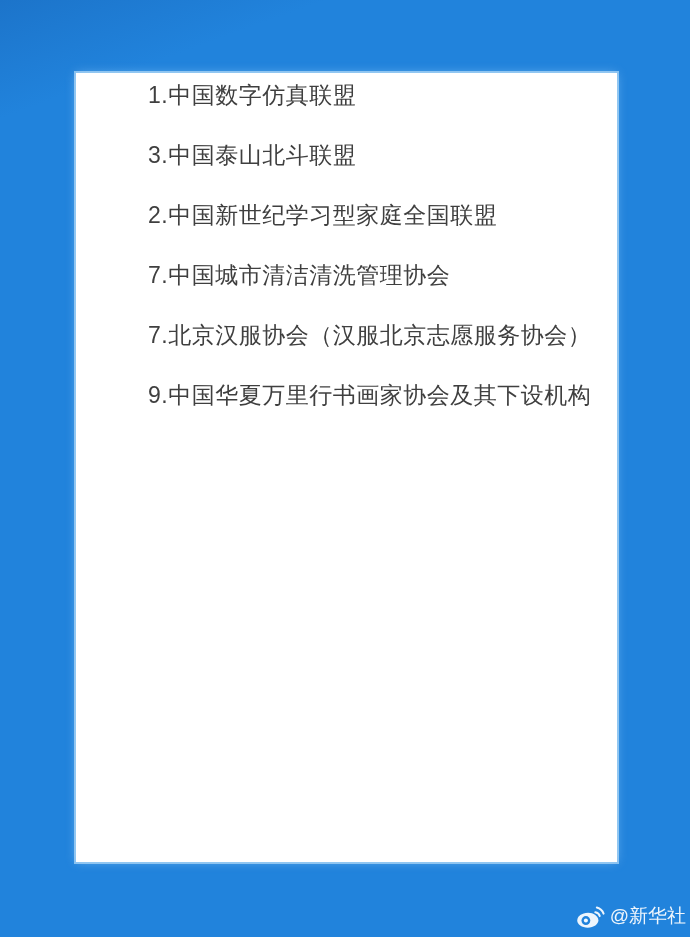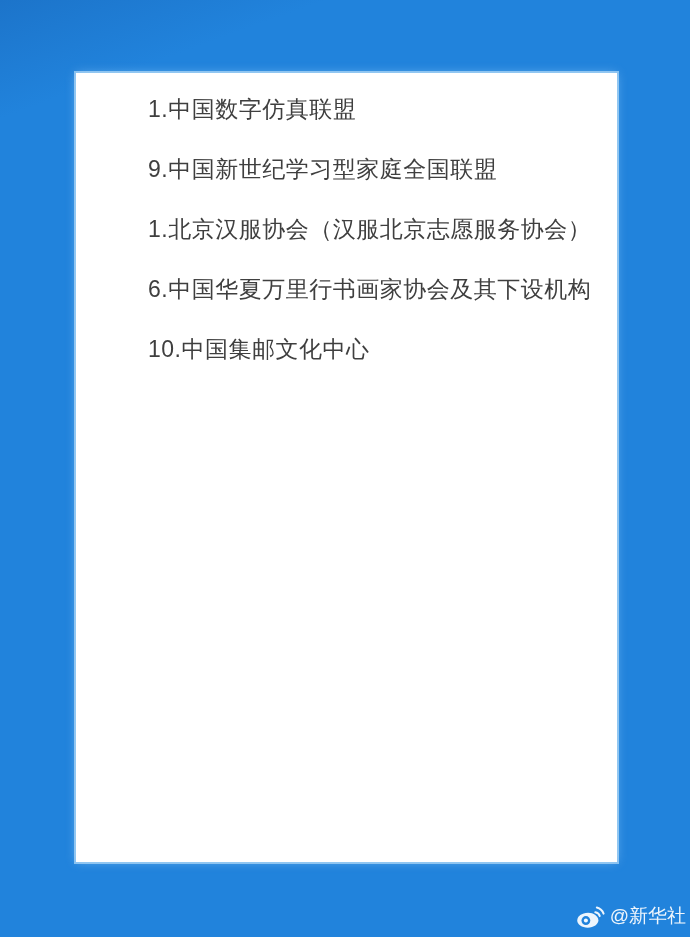--- a/index.html
+++ b/index.html
@@ -20,21 +20,21 @@
   }
   .card {
     position: absolute;
     left: 76px;
     top: 73px;
     width: 541px;
     height: 789px;
     background: #ffffff;
     box-shadow: 0 0 0 2px rgba(215, 240, 255, 0.55), 0 0 10px rgba(170, 215, 250, 0.45);
     box-sizing: border-box;
-    padding: 14px 25px 0 26px;
+    padding: 0 25px 0 26px;
   }
   .card p {
     margin: 0 0 16px 0;
     font-size: 23px;
     line-height: 44px;
     letter-spacing: 0.5px;
     color: #3f3f3f;
     text-indent: 2em;
   }
   .watermark {
@@ -52,24 +52,25 @@
     width: 29px;
     height: 25px;
   }
 </style>
 </head>
 <body>
 
 <div class="canvas">
   <div class="card">
     <p>1.中国数字仿真联盟</p>
-    <p>9.中国新世纪学习型家庭全国联盟</p>
-    <p>1.北京汉服协会（汉服北京志愿服务协会）</p>
-    <p>6.中国华夏万里行书画家协会及其下设机构</p>
-    <p>10.中国集邮文化中心</p>
+    <p>3.中国泰山北斗联盟</p>
+    <p>2.中国新世纪学习型家庭全国联盟</p>
+    <p>7.中国城市清洁清洗管理协会</p>
+    <p>7.北京汉服协会（汉服北京志愿服务协会）</p>
+    <p>9.中国华夏万里行书画家协会及其下设机构</p>
   </div>
 
   <div class="watermark">
     <span class="wicon">
       <svg viewBox="0 0 30 26" width="29" height="25" aria-hidden="true">
         <path d="M12.5 9.2 C5.8 9.2 1.2 13.1 1.2 17.2 C1.2 21.5 6.0 24.6 12.0 24.6 C18.6 24.6 23.2 21.2 23.2 17.0 C23.2 12.9 18.2 9.2 12.5 9.2 Z" fill="rgba(255,255,255,0.92)"></path>
         <circle cx="10.2" cy="17.2" r="4.6" fill="#2183dc"></circle>
         <circle cx="10.2" cy="17.2" r="2.1" fill="rgba(255,255,255,0.95)"></circle>
         <path d="M20.0 8.6 A 5.4 5.4 0 0 1 24.6 12.6" stroke="rgba(255,255,255,0.92)" stroke-width="2.1" fill="none" stroke-linecap="round"></path>
         <path d="M21.6 3.6 A 10.2 10.2 0 0 1 28.6 10.0" stroke="rgba(255,255,255,0.92)" stroke-width="2.1" fill="none" stroke-linecap="round"></path>

